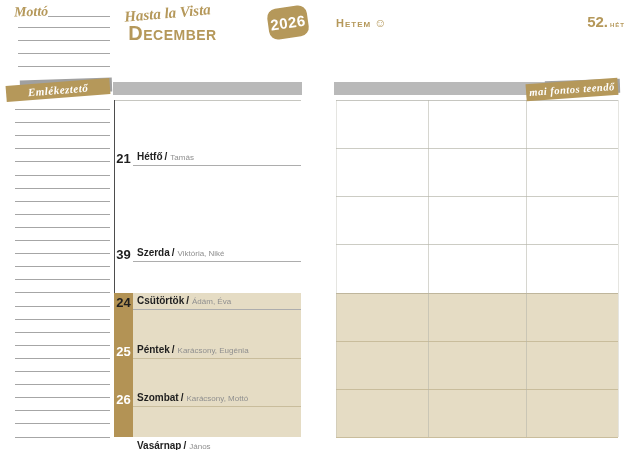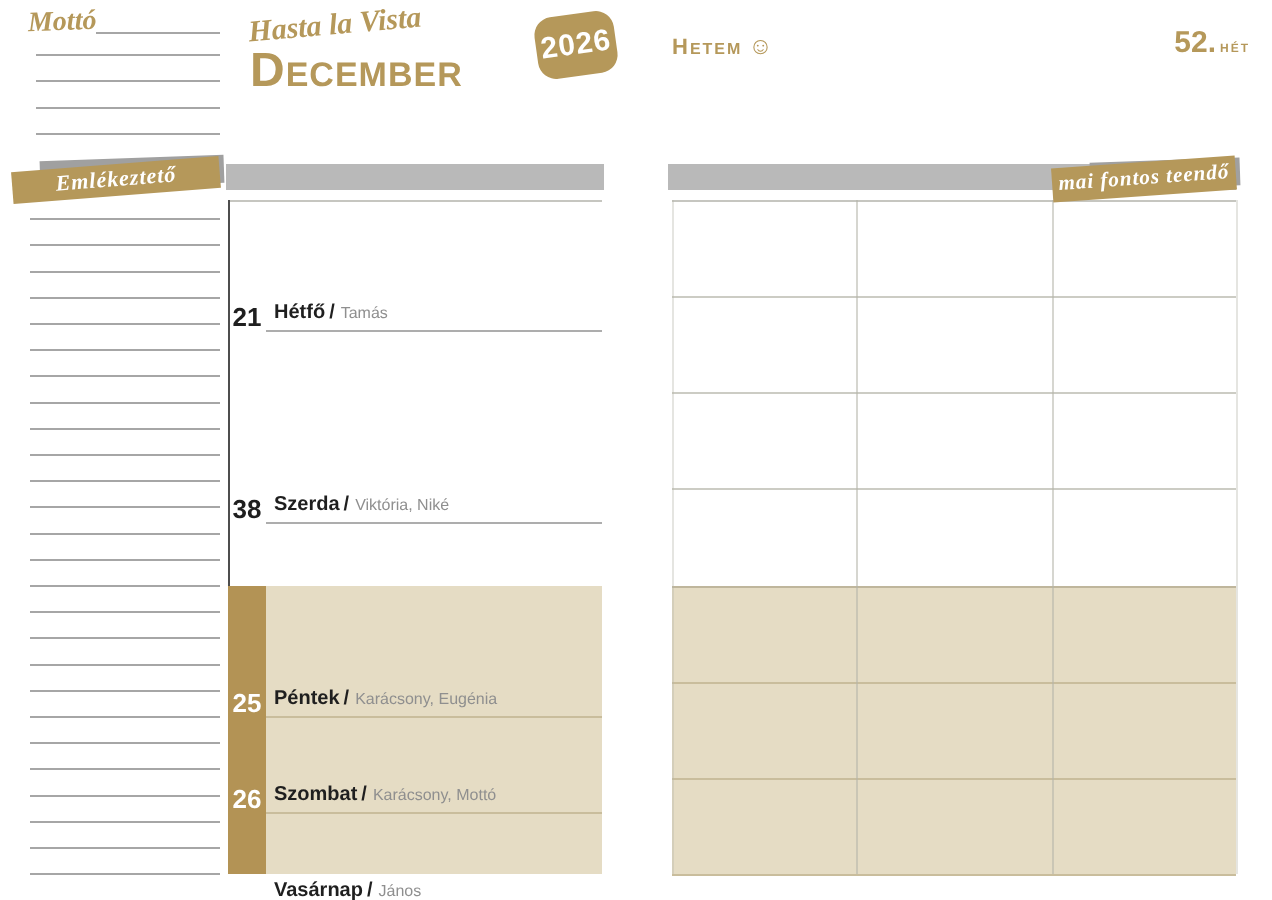--- a/index.html
+++ b/index.html
@@ -23,21 +23,21 @@
   .banner-shadow{background:var(--banner_shadow);}
   .reminder-shadow{left:20px;top:79px;width:92px;height:14px;transform:rotate(-2deg);}
   .reminder-banner{left:6px;top:82px;width:104px;height:16px;background:var(--gold);
     transform:rotate(-4.5deg);display:flex;align-items:center;justify-content:center;}
   .banner-text{font-family:"Liberation Serif",serif;font-style:italic;font-weight:bold;
     color:#fff;font-size:11px;letter-spacing:.5px;white-space:nowrap;}
 
   
   .script-title{left:120px;top:5px;width:95px;text-align:center;font-family:"Liberation Serif",serif;
     font-style:italic;font-weight:bold;font-size:15px;color:var(--gold);transform:rotate(-5deg);}
-  .month-title{left:125px;top:22px;width:95px;text-align:center;font-weight:bold;font-size:24px;
+  .month-title{left:125px;top:22px;width:95px;text-align:center;font-weight:bold;font-size:20px;
     font-variant:small-caps;letter-spacing:.5px;color:var(--gold);}
   .year-badge{left:268px;top:7px;width:40px;height:31px;background:var(--gold);border-radius:9px;
     transform:rotate(-8deg);display:flex;align-items:center;justify-content:center;}
   .year-text{color:#fff;font-weight:bold;font-size:15px;letter-spacing:.5px;}
   .hetem{left:336px;top:16px;font-weight:bold;font-size:11px;font-variant:small-caps;
     letter-spacing:1px;color:var(--gold);}
   .smiley{font-size:12px;color:var(--gold);margin-left:3px;font-variant:normal;}
   .weekno{left:573px;top:13px;width:52px;text-align:right;color:var(--gold);white-space:nowrap;}
   .weekno .n{font-weight:bold;font-size:15px;text-align:center;}
   .weekno .u{font-weight:bold;font-size:9px;font-variant:small-caps;letter-spacing:1px;margin-left:2px;}
@@ -120,22 +120,27 @@
   <div class="abs beige-left"></div>
   <div class="abs gold-strip"></div>
   <div class="abs beige-right"></div>
 
   <div class="day-row r0">
     <span class="num">21</span>
     <span class="lbl"><span class="dname">Hétfő</span><span class="sep">/</span><span class="ndays">Tamás</span></span>
     <span class="ul"></span>
   </div>
   <div class="day-row r2">
-    <span class="num">38</span>
+    <span class="num">39</span>
     <span class="lbl"><span class="dname">Szerda</span><span class="sep">/</span><span class="ndays">Viktória, Niké</span></span>
+    <span class="ul"></span>
+  </div>
+  <div class="day-row r3">
+    <span class="num">24</span>
+    <span class="lbl"><span class="dname">Csütörtök</span><span class="sep">/</span><span class="ndays">Ádám, Éva</span></span>
     <span class="ul"></span>
   </div>
   <div class="day-row r4 holiday">
     <span class="num">25</span>
     <span class="lbl"><span class="dname">Péntek</span><span class="sep">/</span><span class="ndays">Karácsony, Eugénia</span></span>
     <span class="ul"></span>
   </div>
   <div class="day-row r5 holiday">
     <span class="num">26</span>
     <span class="lbl"><span class="dname">Szombat</span><span class="sep">/</span><span class="ndays">Karácsony, Mottó</span></span>

